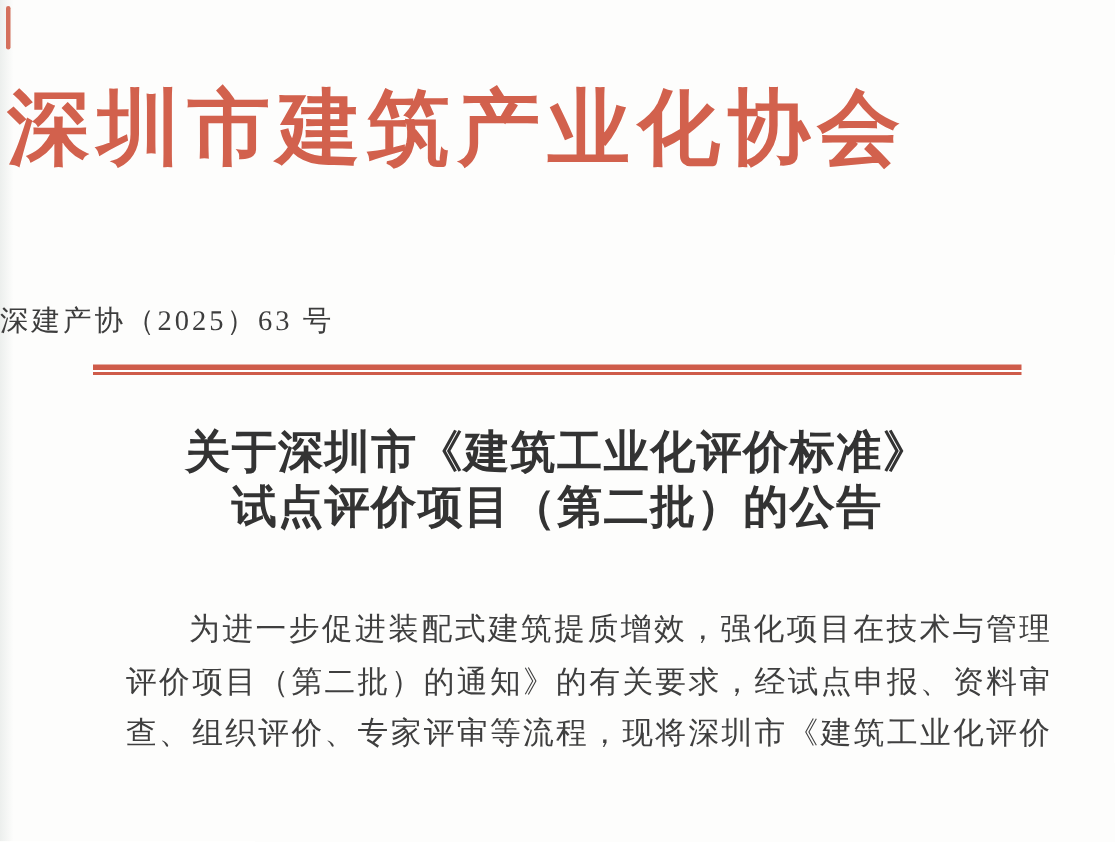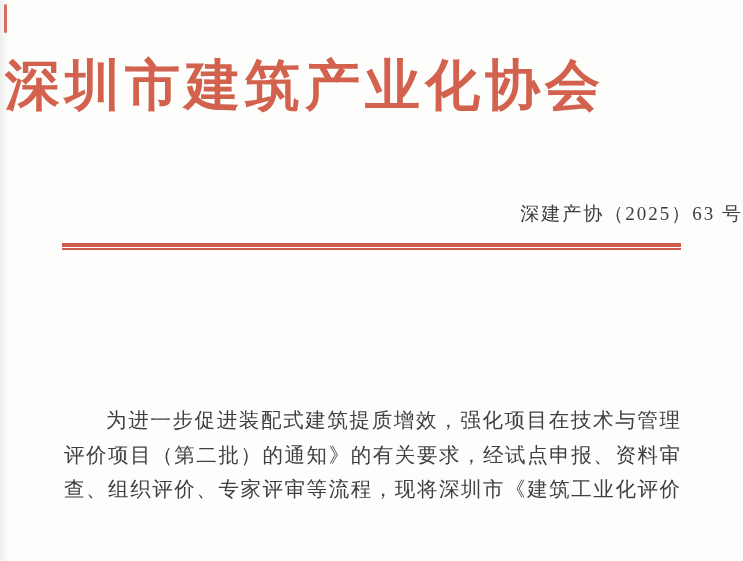--- a/index.html
+++ b/index.html
@@ -46,21 +46,21 @@
     padding-left: 5px;
     box-sizing: border-box;
     white-space: nowrap;
   }
 
   .doc-number {
     position: absolute;
     top: 201px;
     left: 0;
     width: 100%;
-    text-align: right;
+    text-align: left;
     font-size: 19px;
     color: #3d3d3d;
     letter-spacing: 2px;
     white-space: nowrap;
   }
 
   .red-rule {
     position: absolute;
     top: 243px;
     left: 62px;
@@ -99,38 +99,41 @@
 
   .line { width: 100%; }
 
   .salutation { letter-spacing: 2px; }
 
   .para-first { margin-top: 3px; }
 
   .just {
     text-align: justify;
     text-align-last: justify;
+    margin-left: 20px;
   }
 
   .indent { text-indent: 2.05em; }
 </style>
 </head>
 <body>
 
 <div class="page">
 
   <div class="scan-mark"></div>
 
   <div class="org-title">深圳市建筑产业化协会</div>
 
   <div class="doc-number">深建产协（2025）63 号</div>
 
   <div class="red-rule"></div>
 
   <div class="heading">
+    <div>关于深圳市《建筑工业化评价标准》</div>
+    <div>试点评价项目（第二批）的公告</div>
   </div>
 
   <div class="body-text">
     <div class="line just indent para-first">为进一步促进装配式建筑提质增效，强化项目在技术与管理</div>
     <div class="line just">评价项目（第二批）的通知》的有关要求，经试点申报、资料审</div>
     <div class="line just">查、组织评价、专家评审等流程，现将深圳市《建筑工业化评价</div>
   </div>
 
 </div>
 

